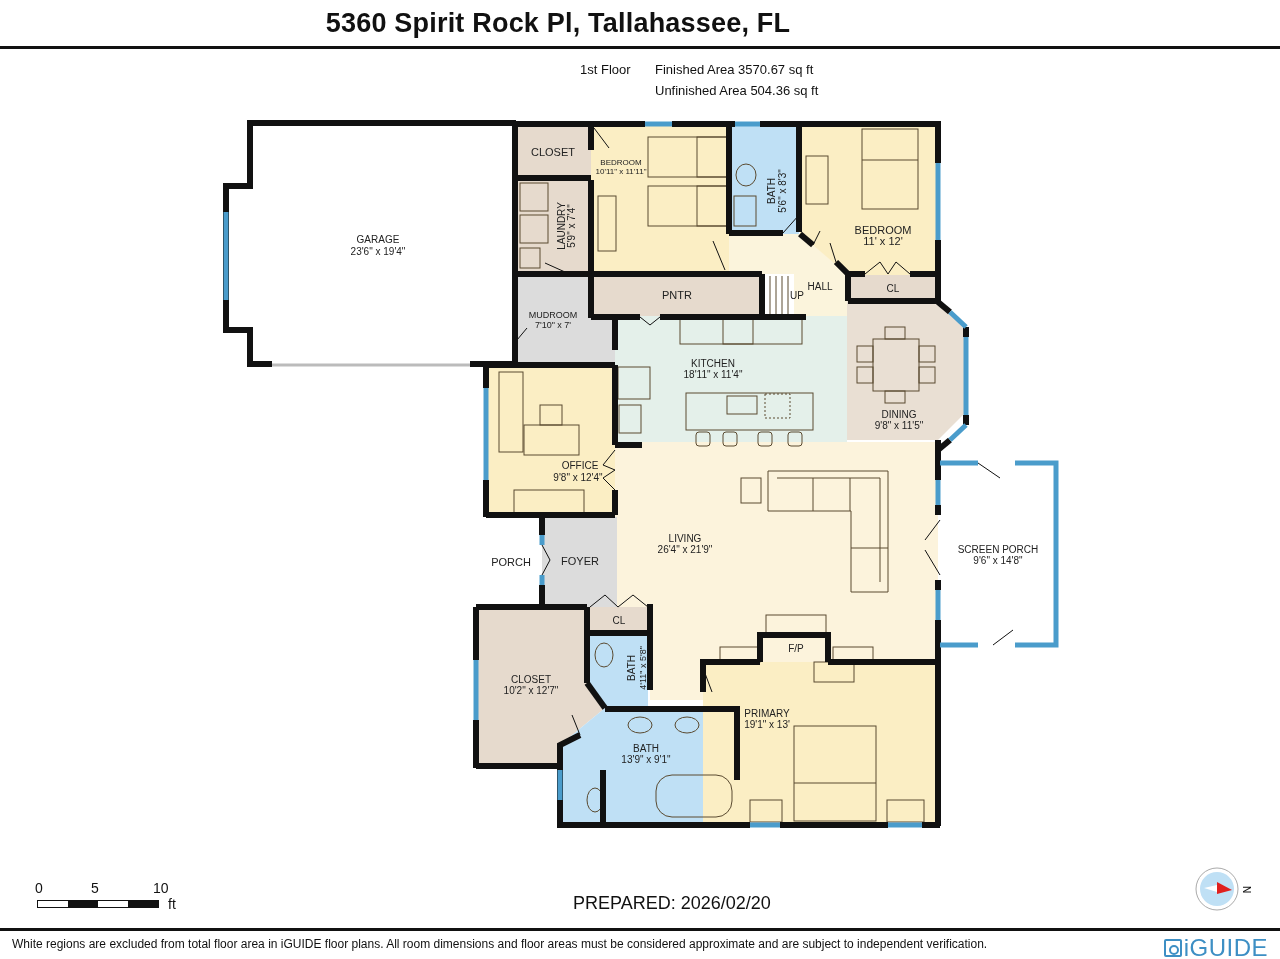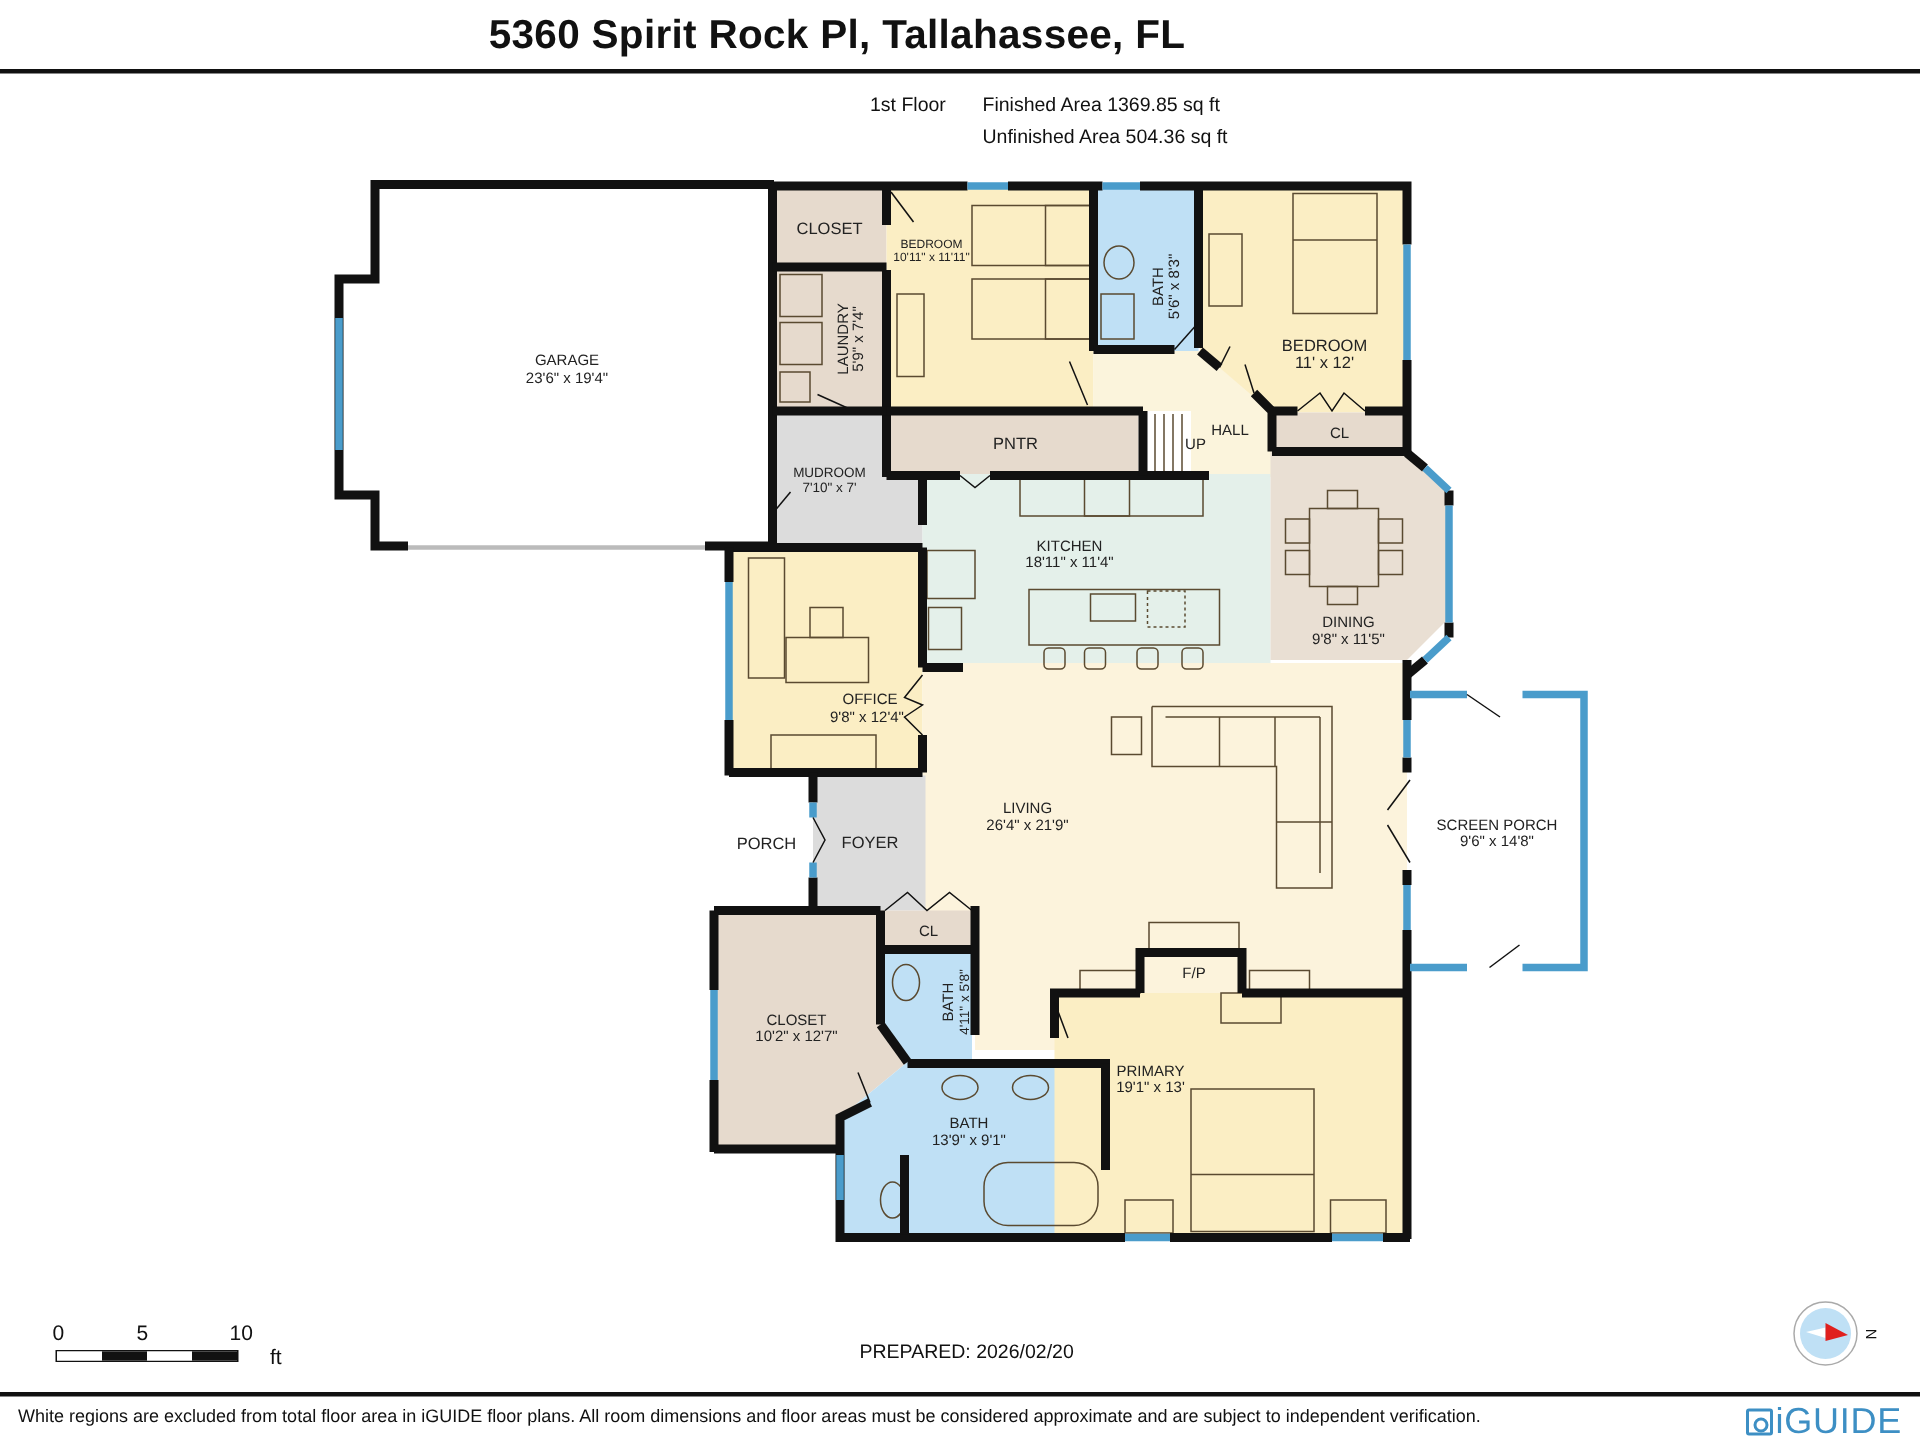--- a/index.html
+++ b/index.html
@@ -10,37 +10,37 @@
   .rule.bottom { top:928px; }
   .floor-info { position:absolute; top:59px; left:580px; font-size:13px; line-height:21px; }
   .floor-info .lbl { position:absolute; left:0; top:0; font-weight:normal; white-space:nowrap; }
   .floor-info .fin { position:absolute; left:75px; top:0; white-space:nowrap; }
   .floor-info .unf { position:absolute; left:75px; top:21px; white-space:nowrap; }
   .plan { position:absolute; left:0; top:0; }
   .room-label { font-family:"Liberation Sans", sans-serif; font-size:10px; fill:#222; text-anchor:middle; }
   .room-label.big { font-size:11px; }
   .scale { position:absolute; left:30px; top:878px; width:160px; height:40px; }
   .scale span { position:absolute; font-size:14px; }
-  .prepared { position:absolute; left:573px; top:893px; font-size:13px; }
+  .prepared { position:absolute; left:573px; top:893px; font-size:18px; }
   .disclaimer { position:absolute; left:12px; top:937px; font-size:12px; }
   .brand { position:absolute; right:12px; top:934px; font-size:24px; color:#3d8fc4; letter-spacing:0.5px; display:flex; align-items:center; gap:2px; }
   .brand .logo-box { width:18px; height:18px; border:2.5px solid #3d8fc4; border-radius:2px; position:relative; box-sizing:border-box; }
   .brand .logo-box::after { content:""; position:absolute; left:3px; top:4px; width:6px; height:6px; border:2px solid #3d8fc4; border-radius:50%; }
   .compass { position:absolute; left:1194px; top:866px; width:46px; height:46px; }
   .compass-n { position:absolute; left:1243px; top:884px; font-size:10px; transform:rotate(90deg); }
 </style>
 </head>
 <body>
 
 <div class="title">5360 Spirit Rock Pl, Tallahassee, FL</div>
 <div class="rule top"></div>
 
 <div class="floor-info">
   <span class="lbl">1st Floor</span>
-  <span class="fin">Finished Area 1369.85 sq ft</span>
+  <span class="fin">Finished Area 3570.67 sq ft</span>
   <span class="unf">Unfinished Area 504.36 sq ft</span>
 </div>
 
 <svg class="plan" width="1280" height="900" viewBox="0 0 1280 900">
 
   <g>
 
     <polygon points="250,124 515,124 515,365 250,365 250,330 226,330 226,186 250,186" fill="#ffffff"></polygon>
 
     <rect x="515" y="126" width="76" height="52" fill="#e6dacd"></rect>
@@ -324,21 +324,21 @@
 <div class="scale">
   <span style="left:5px;top:2px">0</span>
   <span style="left:61px;top:2px">5</span>
   <span style="left:123px;top:2px">10</span>
   <div style="position:absolute;left:7px;top:22px;width:120px;height:6px;border:1px solid #111;display:flex">
     <div style="flex:1;background:#fff"></div>
       <div style="flex:1;background:#111"></div>
       <div style="flex:1;background:#fff"></div>
       <div style="flex:1;background:#111"></div>
   </div>
-  <span style="left:150px;top:18px">ft</span>
+  <span style="left:138px;top:18px">ft</span>
 </div>
 
 <div class="prepared">PREPARED: 2026/02/20</div>
 
 <svg class="compass" viewBox="0 0 46 46">
   <circle cx="23" cy="23" r="21" fill="#fff" stroke="#aaa" stroke-width="1"></circle>
   <circle cx="23" cy="23" r="17" fill="#bfe0f5"></circle>
   <polygon points="10,22 23,19 23,26" fill="#fff"></polygon>
   <polygon points="23,16 38,24 23,28" fill="#e0201e"></polygon>
 </svg>

